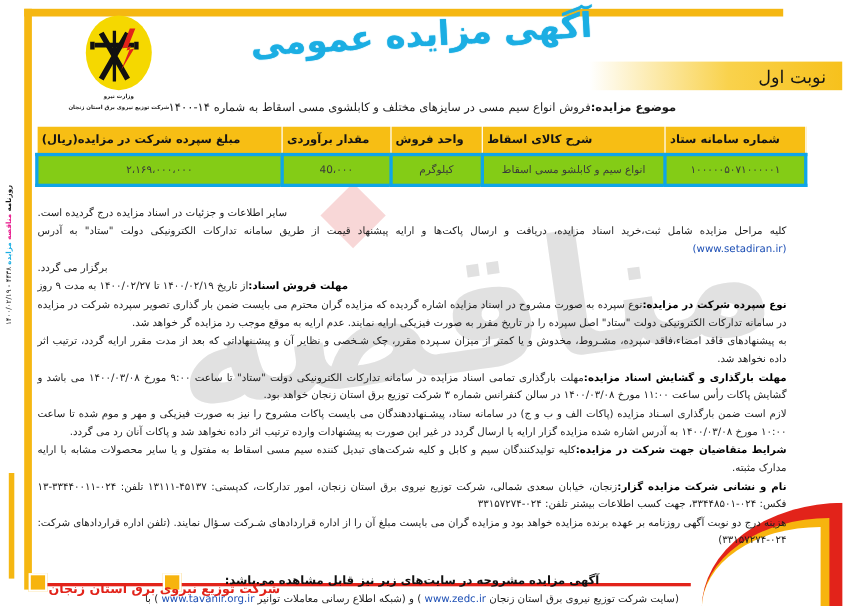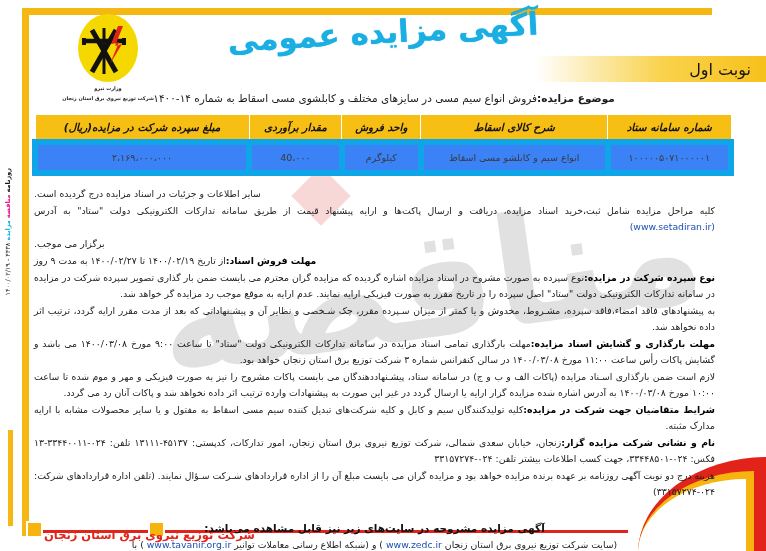--- a/index.html
+++ b/index.html
@@ -117,30 +117,29 @@
     border-collapse:collapse;
     z-index:2;
   }
   .tbl th{
     background:#F7BE14;
     color:#141414;
     font-size:10.5px;
     font-weight:bold;
     padding:6px 4px;
     border:1px solid #ffffff;
-    text-align:center;
-    white-space:nowrap;
-    font-style:italic;
+    text-align:left;
+    white-space:nowrap;
   }
   .tbl td{
-    background:#3b82f6;
+    background:#84cc16;
     color:#3a3a3a;
     font-size:9.5px;
     padding:7px 4px;
-    border:6px solid #0ea5e9;
+    border:3px solid #0ea5e9;
     text-align:center;
     white-space:nowrap;
   }
 
   
   .body{
     position:absolute;right:51px;left:34px;top:186px;
     z-index:2;
     text-align:justify;
     text-align-last:right;
@@ -243,21 +242,21 @@
   </table>
 
   <div class="body">
 
     <p class="rtl-end">سایر اطلاعات و جزئیات در اسناد مزایده درج گردیده است.</p>
 
     <p>
       <span>کلیه مراحل مزایده شامل ثبت،خرید اسناد مزایده، دریافت و ارسال پاکت‌ها و ارایه پیشنهاد قیمت از طریق سامانه تدارکات الکترونیکی دولت "ستاد" به آدرس</span>
       <a class="lnk" href="#">(www.setadiran.ir)</a>
     </p>
-    <p class="rtl-end">برگزار می موجب.</p>
+    <p class="rtl-end">برگزار می گردد.</p>
 
     <p class="rtl-end">
       <b class="lbl">مهلت فروش اسناد:</b><span>از تاریخ ۱۴۰۰/۰۲/۱۹ تا ۱۴۰۰/۰۲/۲۷ به مدت ۹ روز</span>
     </p>
 
     <p>
       <b class="lbl">نوع سپرده شرکت در مزایده:</b><span>نوع سپرده به صورت مشروح در اسناد مزایده اشاره گردیده که مزایده گران محترم می بایست ضمن بار گذاری تصویر سپرده شرکت در مزایده در سامانه تدارکات الکترونیکی دولت "ستاد" اصل سپرده را در تاریخ مقرر به صورت فیزیکی ارایه نمایند. عدم ارایه به موقع موجب رد مزایده گر خواهد شد.</span>
     </p>
 
     <p>به پیشنهادهای فاقد امضاء،فاقد سپرده، مشـروط، مخدوش و یا کمتر از میزان سـپرده مقرر، چک شـخصی و نظایر آن و پیشـنهاداتی که بعد از مدت مقرر ارایه گردد، ترتیب اثر داده نخواهد شد.</p>

